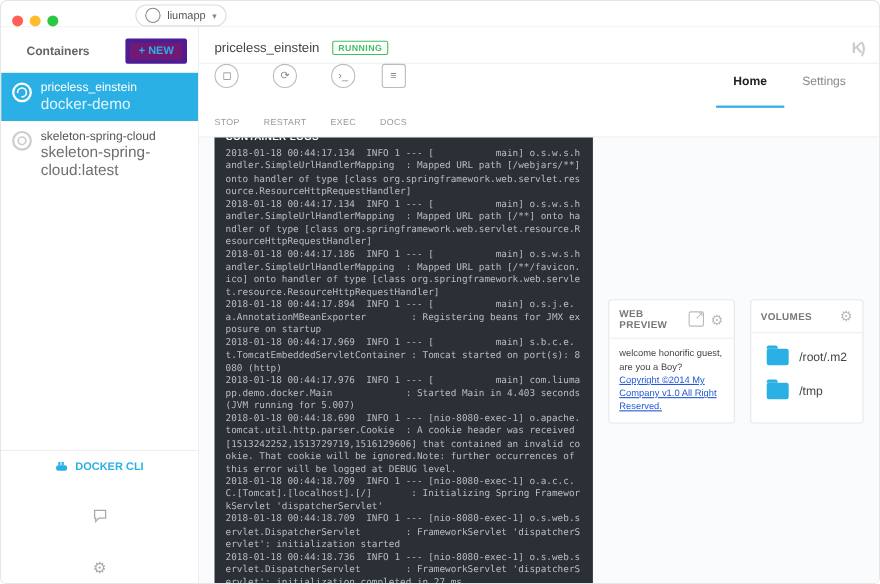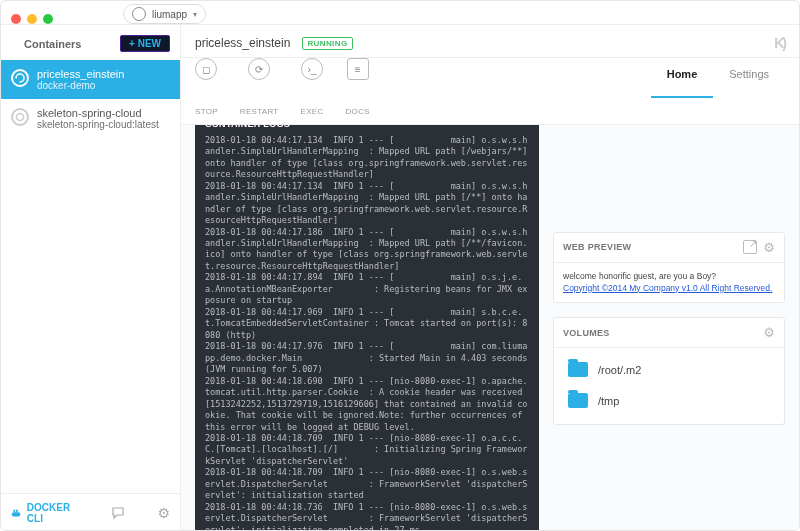--- a/index.html
+++ b/index.html
@@ -11,31 +11,31 @@
 .dot.red{background:#ff5f57;} .dot.yellow{background:#ffbd2e;} .dot.green{background:#28c940;}
 .user-pill { margin-left:70px; display:flex; align-items:center; gap:6px; border:1px solid #ddd; padding:2px 8px; border-radius:10px; color:#555; font-size:10px;}
 .avatar-circle{ width:14px; height:14px; border:1px solid #888; border-radius:50%; display:inline-block;}
 .chev{ font-size:8px; color:#888;}
 
 .app { display:flex; height:calc(531px - 24px); }
 
 .sidebar { width:180px; border-right:1px solid #eee; display:flex; flex-direction:column; background:#fff;}
 .side-header{ display:flex; justify-content:space-between; align-items:center; padding:10px 10px 8px;margin-left:13px; }
 .side-header h3{ font-size:11px; font-weight:600; color:#666;}
-.new-btn{ border:1px solid #4c1d95; color:#2bb0e6; background:#0f172a; font-size:10px; padding:2px 8px; border-radius:2px; font-weight:600; cursor:pointer;}
+.new-btn{ border:4px solid #4c1d95; color:#2bb0e6; background:#701a75; font-size:10px; padding:2px 8px; border-radius:2px; font-weight:600; cursor:pointer;}
 .clist{ flex:1; overflow:auto;}
 .citem{ padding:8px 10px; display:flex; gap:8px; align-items:flex-start; cursor:pointer;}
 .citem.active{ background:#2bb0e6; color:#fff;}
 .citem .icon{ width:18px; height:18px; border-radius:50%; border:2px solid currentColor; display:flex; align-items:center; justify-content:center; flex:none; margin-top:1px;}
 .citem.active .icon{ border-color:#fff; color:#fff;}
 .citem .txt .name{ font-size:11px; font-weight:500;}
-.citem .txt .sub{ font-size:10px; opacity:.85;}
+.citem .txt .sub{ font-size:14px; opacity:.85;}
 .citem.inactive{ color:#555;}
 .citem.inactive .icon{ border-color:#ccc; color:#ccc;}
-.side-footer{ border-top:1px solid #eee; display:flex; align-items:center; gap:32px; padding:8px 10px;}
+.side-footer{ border-top:1px solid #eee; display:flex; align-items:center; gap:32px; padding:8px 10px;flex-direction:column;}
 .side-footer .cli{ color:#2bb0e6; font-size:10px; font-weight:600; display:flex; align-items:center; gap:4px;}
 .side-footer .ficon{ color:#aaa; font-size:14px; cursor:pointer;}
 
 .main{ flex:1; display:flex; flex-direction:column; background:#fafbfc;}
 .topbar{ display:flex; align-items:center; padding:10px 14px 6px; gap:12px; background:#fff; border-bottom:1px solid #eee;}
 .topbar .cname{ font-size:12px; color:#444;}
 .badge{ font-size:8px; font-weight:700; letter-spacing:.4px; border:1px solid #3fbf62; color:#3fbf62; padding:1px 4px; border-radius:2px;}
 .topbar .spacer{ flex:1;}
 .logo{ color:#ccc; font-size:14px; font-weight:700; letter-spacing:-2px;}
 
@@ -48,21 +48,21 @@
 .tabs{ display:flex; gap:0; align-items:flex-end;}
 .tab{ padding:10px 16px 16px; font-size:11px; color:#888; cursor:pointer; border-bottom:2px solid transparent;}
 .tab.active{ color:#222; border-color:#2bb0e6; font-weight:600;}
 
 .content{ flex:1; display:flex; gap:14px; padding:14px; overflow:hidden;align-items:center;}
 .leftcol{ flex:1; min-width:0;}
 .logs-panel{ background:#2b2f36; color:#c9ccd1; border-radius:3px; display:flex; flex-direction:column; height:100%;}
 .logs-title{ font-size:9px; font-weight:700; letter-spacing:.3px; color:#fff; padding:8px 10px 6px;}
 .logs-body{ flex:1; overflow:auto; padding:0 10px 10px; font-family:Menlo,Consolas,monospace; font-size:8.5px; line-height:1.35; white-space:pre-wrap; word-break:break-all; color:#b9bdc3;}
 
-.rightcol{ width:232px; display:flex; flex-direction:column; gap:14px;}
+.rightcol{ width:232px; display:flex; flex-direction:row; gap:14px;}
 .card{ border:1px solid #e5e7ea; border-radius:3px; background:#fff;}
 .card-h{ display:flex; align-items:center; padding:7px 9px; border-bottom:1px solid #eee; gap:6px;}
 .card-h .t{ font-size:9px; font-weight:700; color:#777; letter-spacing:.3px; flex:1;}
 .gicon{ color:#bbb; cursor:pointer; font-size:13px;}
 .exticon{ width:14px;height:14px;border:1.5px solid #bbb; position:relative; border-radius:2px; cursor:pointer;}
 .exticon::after{content:"↗"; position:absolute; top:-3px; right:-1px; font-size:10px; color:#bbb;}
 .preview-body{ padding:8px 9px; font-size:8.5px; line-height:1.4; color:#444;}
 .preview-body a{ color:#2458d6; text-decoration:underline;}
 
 .vol-list{ padding:6px 4px 8px;}

